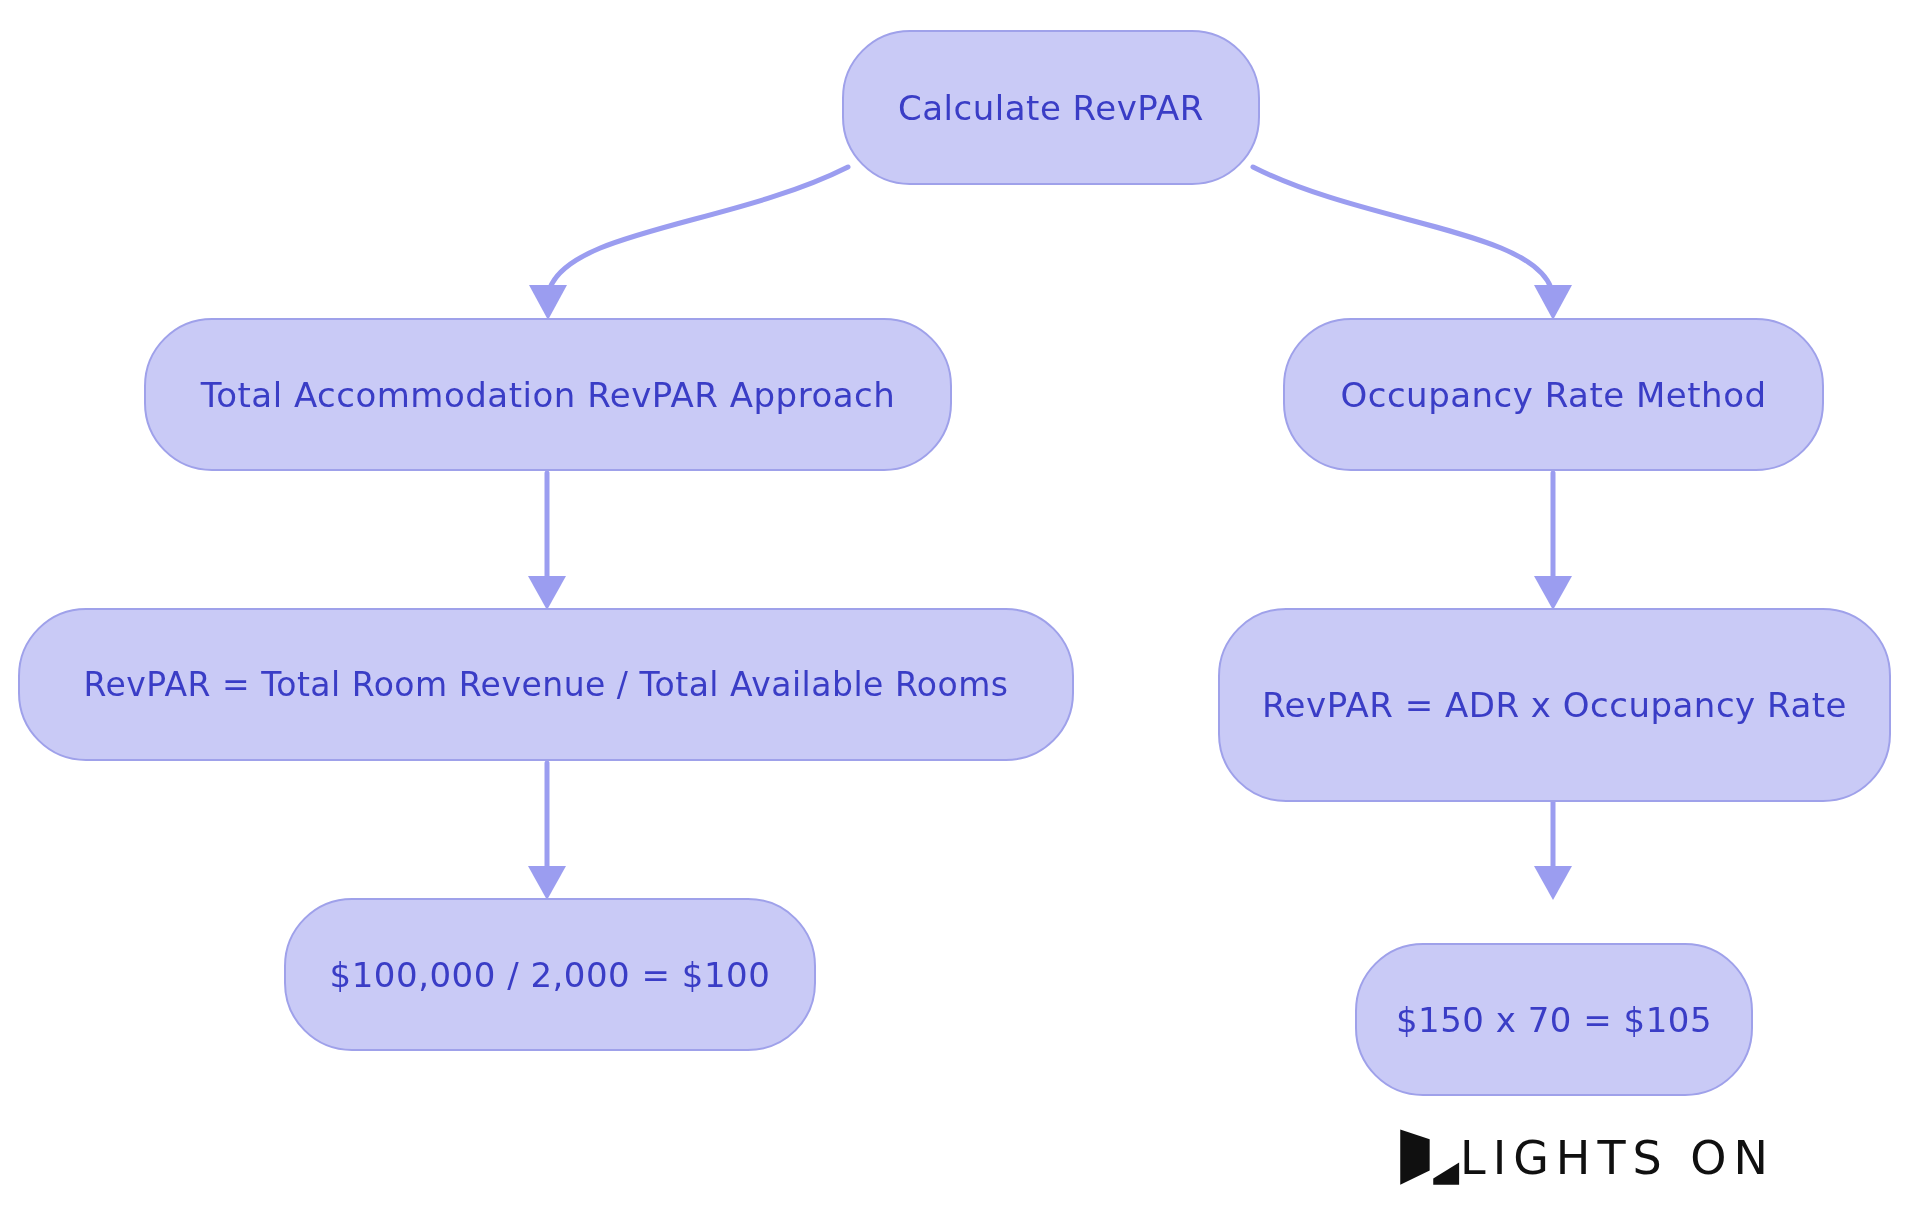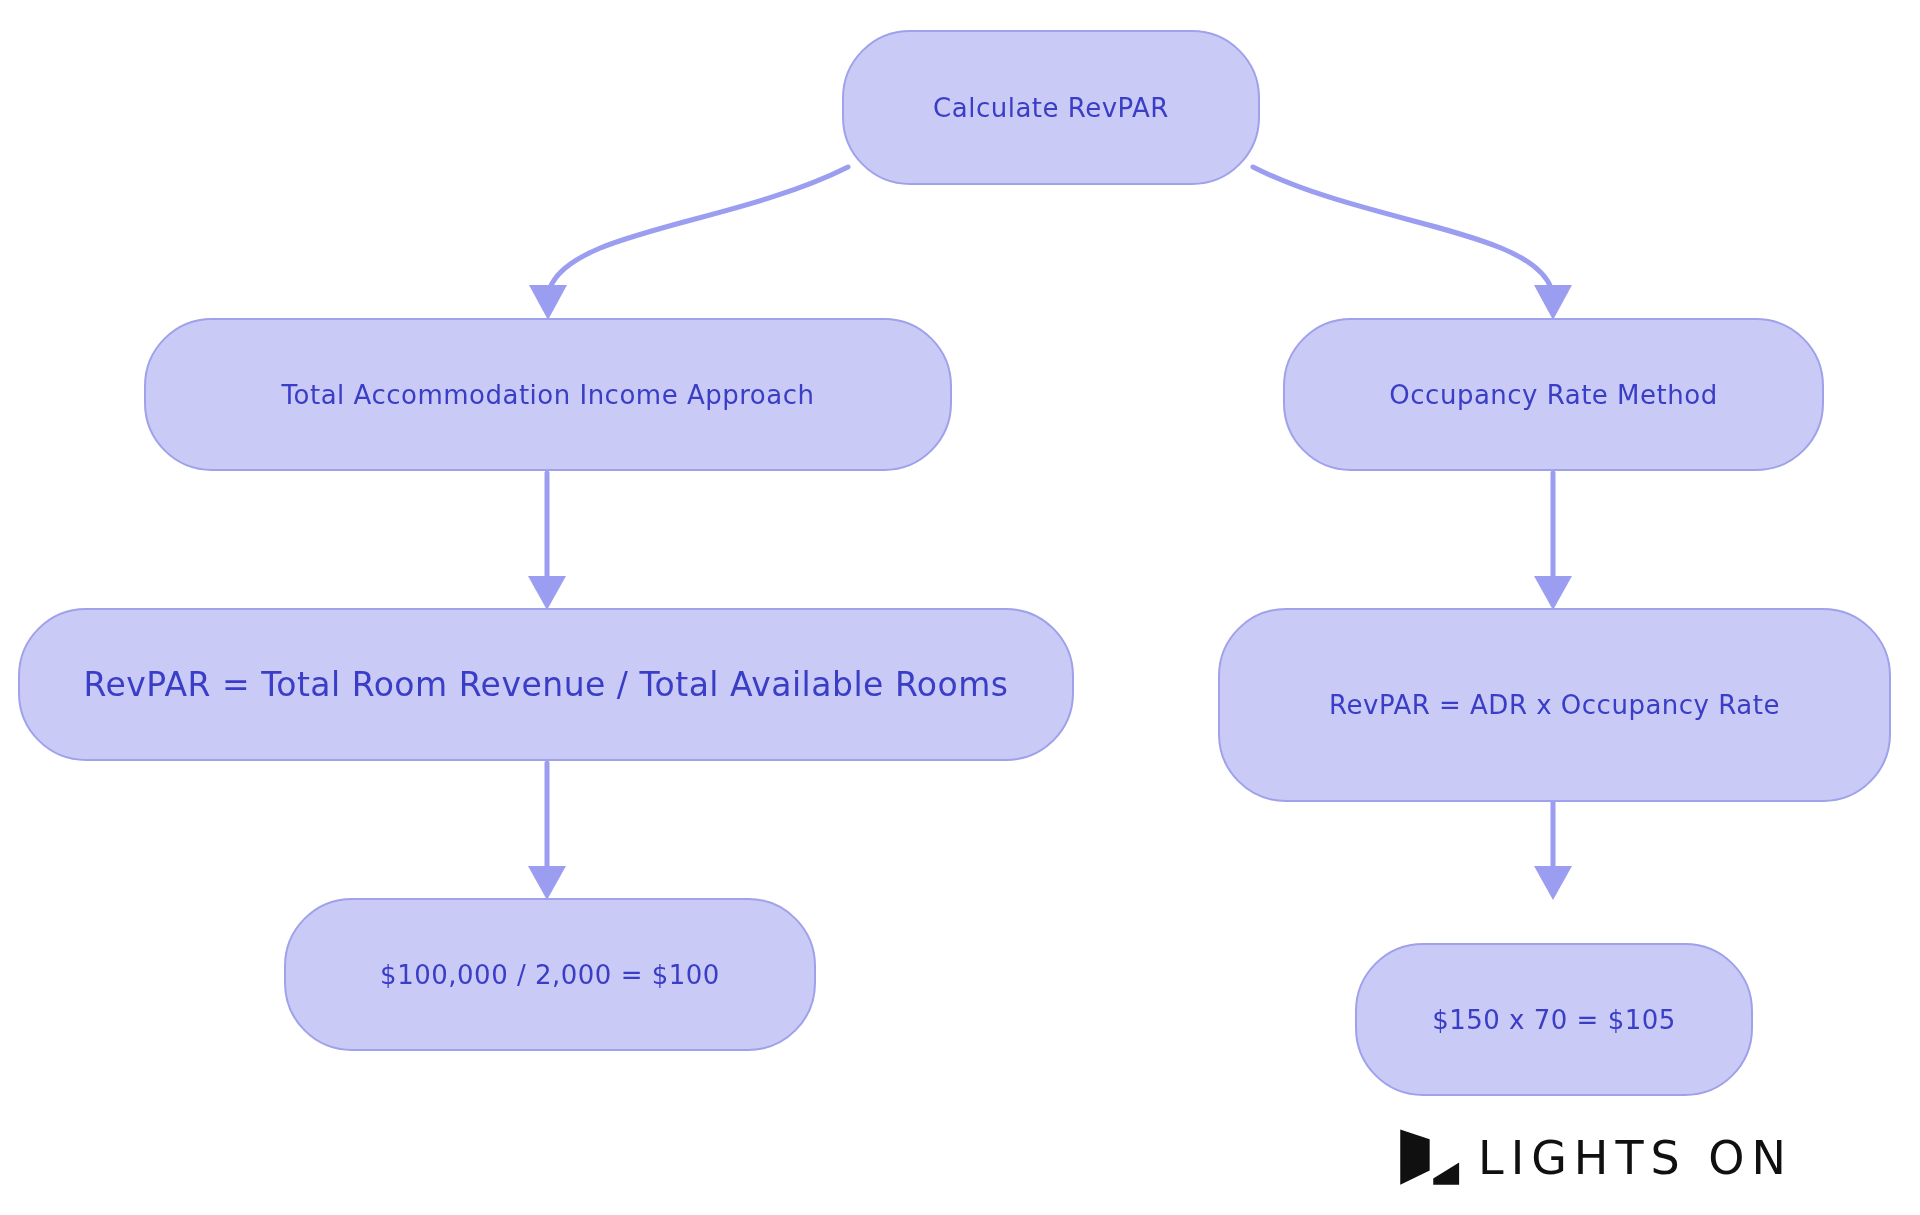--- a/index.html
+++ b/index.html
@@ -17,35 +17,35 @@
   }
   .edges polygon{fill:#9b9df0;stroke:none;}
   .node{
     position:absolute;
     background:#c9caf6;
     border:2.5px solid #9fa1ea;
     border-radius:68px;
     display:flex;align-items:center;justify-content:center;
     box-sizing:border-box;
     color:#3a3dc6;
-    font-size:26px;
+    font-size:34px;
     letter-spacing:0.5px;
     text-align:center;
     white-space:nowrap;
   }
   .node-root   {left:842px; top:30px;  width:418px;  height:155px;}
   .node-l1     {left:144px; top:318px; width:808px;  height:153px;}
   .node-r1     {left:1283px;top:318px; width:541px;  height:153px;}
   .node-l2     {left:18px;  top:608px; width:1056px; height:153px; font-size:33px;}
   .node-r2     {left:1218px;top:608px; width:673px;  height:194px;}
   .node-l3     {left:284px; top:898px; width:532px;  height:153px;}
   .node-r3     {left:1355px;top:898px; width:398px;  height:153px;margin-top:45px;}
   .logo{
     position:absolute;left:1394px;top:1122px;
-    display:flex;align-items:center;gap:18px;
+    display:flex;align-items:center;
     color:#101010;
   }
   .logo-mark{width:66px;height:72px;display:block;}
   .logo-text{
     font-size:46px;
     letter-spacing:7px;
     color:#101010;
     white-space:nowrap;
     line-height:72px;
   }
@@ -86,21 +86,21 @@
       <line x1="1553" y1="763" x2="1553" y2="868"></line>
       <polygon points="1534,866 1572,866 1553,900"></polygon>
     </g>
   </svg>
 
   <div class="node node-root">
     <span>Calculate RevPAR</span>
   </div>
 
   <div class="node node-l1">
-    <span>Total Accommodation Income Approach</span>
+    <span>Total Accommodation RevPAR Approach</span>
   </div>
 
   <div class="node node-l2">
     <span>RevPAR = Total Room Revenue / Total Available Rooms</span>
   </div>
 
   <div class="node node-r1">
     <span>Occupancy Rate Method</span>
   </div>
 

